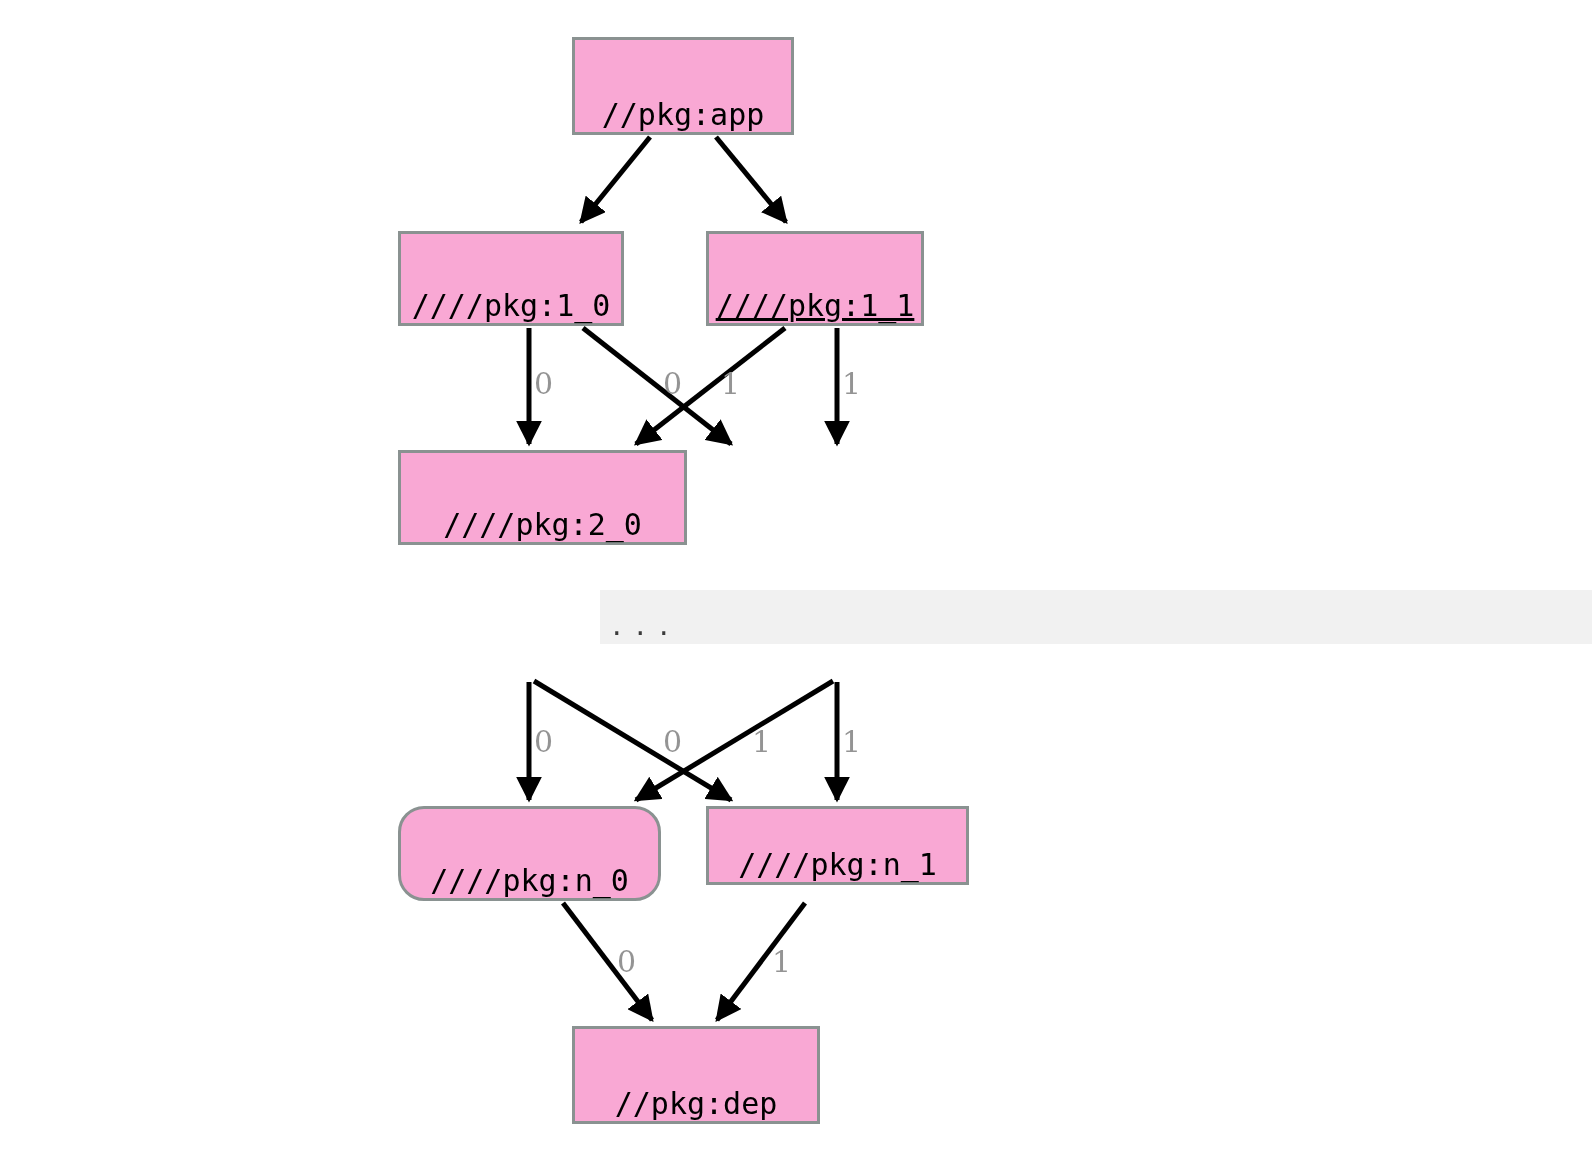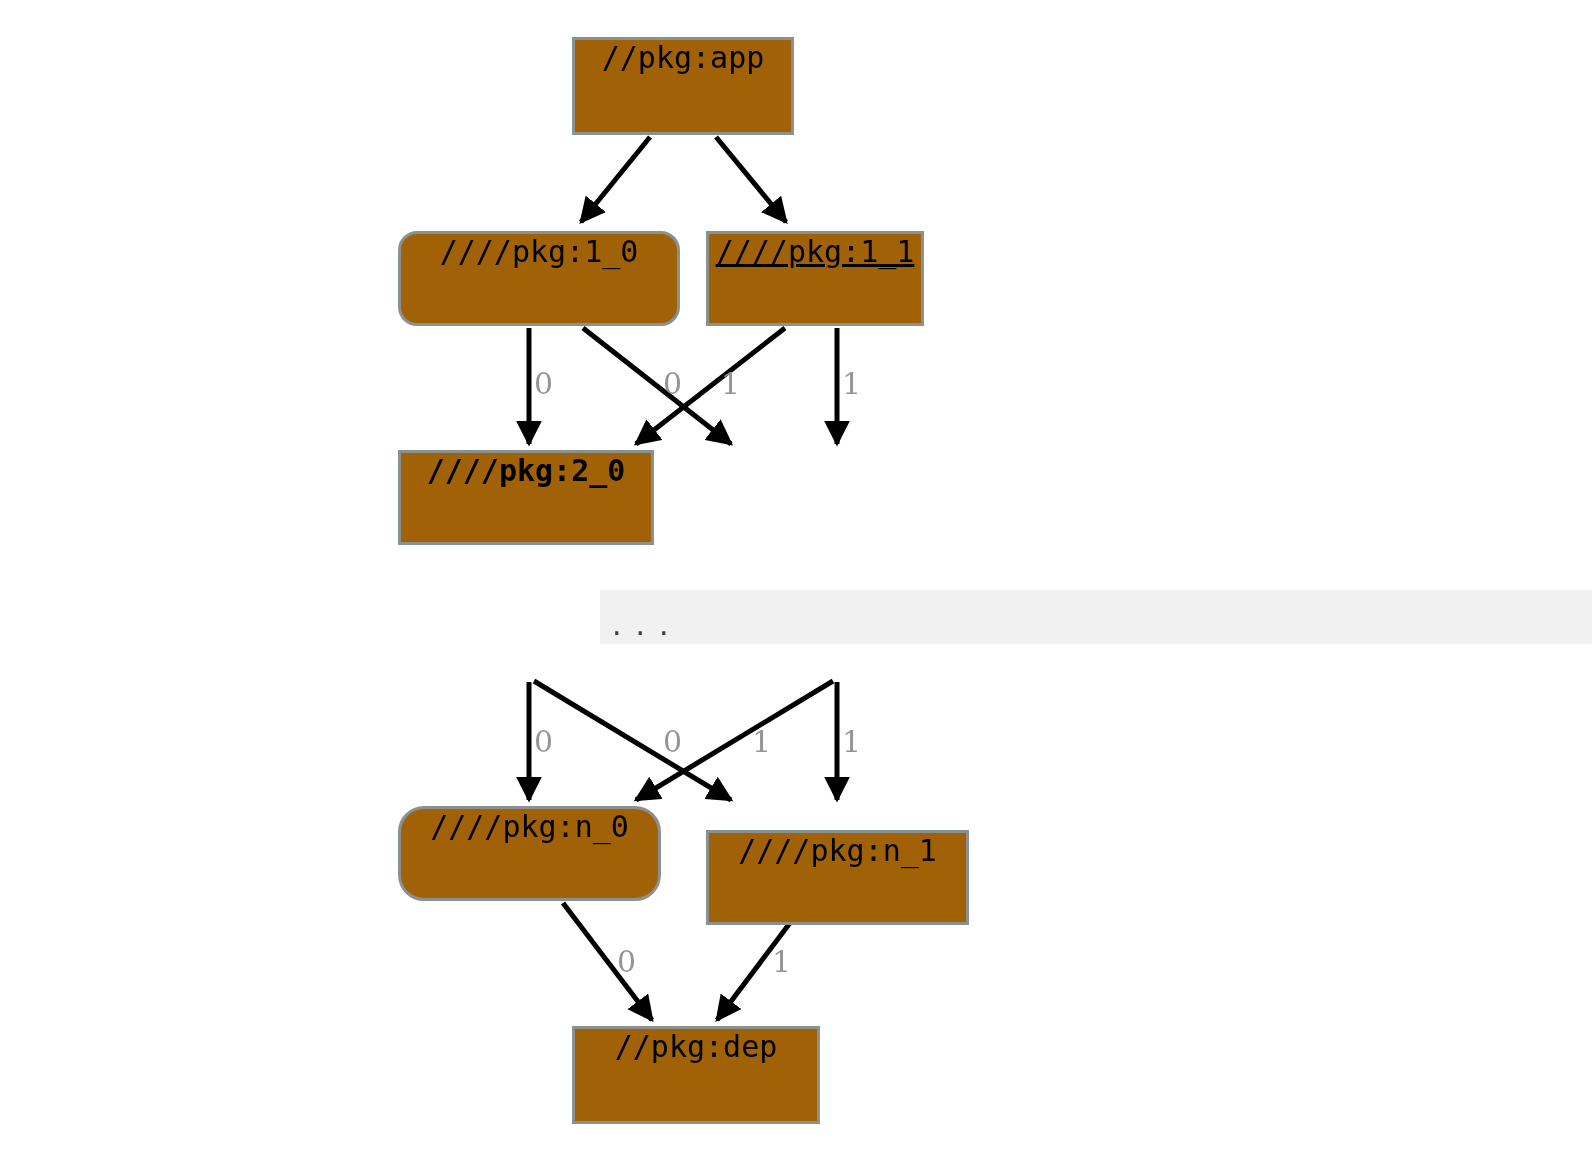--- a/index.html
+++ b/index.html
@@ -22,24 +22,24 @@
   }
   .graph-svg {
     position: absolute;
     left: 0; top: 0;
     width: 1592px;
     height: 1162px;
   }
   .node-box {
     position: absolute;
     box-sizing: border-box;
-    background: #a16207;
+    background: #f9a8d4;
     border: 3px solid #8a9291;
     display: flex;
-    align-items: flex-start;
+    align-items: flex-end;
     justify-content: center;
   }
   .node-label {
     font-family: "DejaVu Sans Mono", "Liberation Mono", monospace;
     font-size: 30px;
     color: #000000;
     letter-spacing: 0px;
     white-space: nowrap;
   }
   .ellipsis-band {
@@ -107,42 +107,42 @@
     <line x1="805" y1="903" x2="717" y2="1020" stroke="#000000" stroke-width="5" marker-end="url(#arrow)"></line>
 
     <text class="edge-label" x="617" y="972">0</text>
     <text class="edge-label" x="772" y="972">1</text>
   </svg>
 
   <div class="node-box" style="left:572px; top:37px; width:222px; height:98px;">
     <span class="node-label">//pkg:app</span>
   </div>
 
-  <div class="node-box" style="left:398px; top:231px; width:282px; height:95px;border-radius:19px;">
+  <div class="node-box" style="left:398px; top:231px; width:226px; height:95px;">
     <span class="node-label">////pkg:1_0</span>
   </div>
 
   <div class="node-box" style="left:706px; top:231px; width:218px; height:95px;text-decoration:underline;">
     <span class="node-label">////pkg:1_1</span>
   </div>
 
-  <div class="node-box" style="left:398px; top:450px; width:256px; height:95px;font-weight:bold;">
+  <div class="node-box" style="left:398px; top:450px; width:289px; height:95px;">
     <span class="node-label">////pkg:2_0</span>
   </div>
 
 
   <div class="ellipsis-band" style="left:600px; top:590px; width:992px; height:54px;">
     <span class="ellipsis-text">...</span>
   </div>
 
   <div class="node-box" style="left:398px; top:806px; width:263px; height:95px;border-radius:26px;">
     <span class="node-label">////pkg:n_0</span>
   </div>
 
-  <div class="node-box" style="left:706px; top:830px; width:263px; height:95px;">
+  <div class="node-box" style="left:706px; top:806px; width:263px; height:79px;">
     <span class="node-label">////pkg:n_1</span>
   </div>
 
   <div class="node-box" style="left:572px; top:1026px; width:248px; height:98px;">
     <span class="node-label">//pkg:dep</span>
   </div>
 
 </div>
 
 </body></html>

